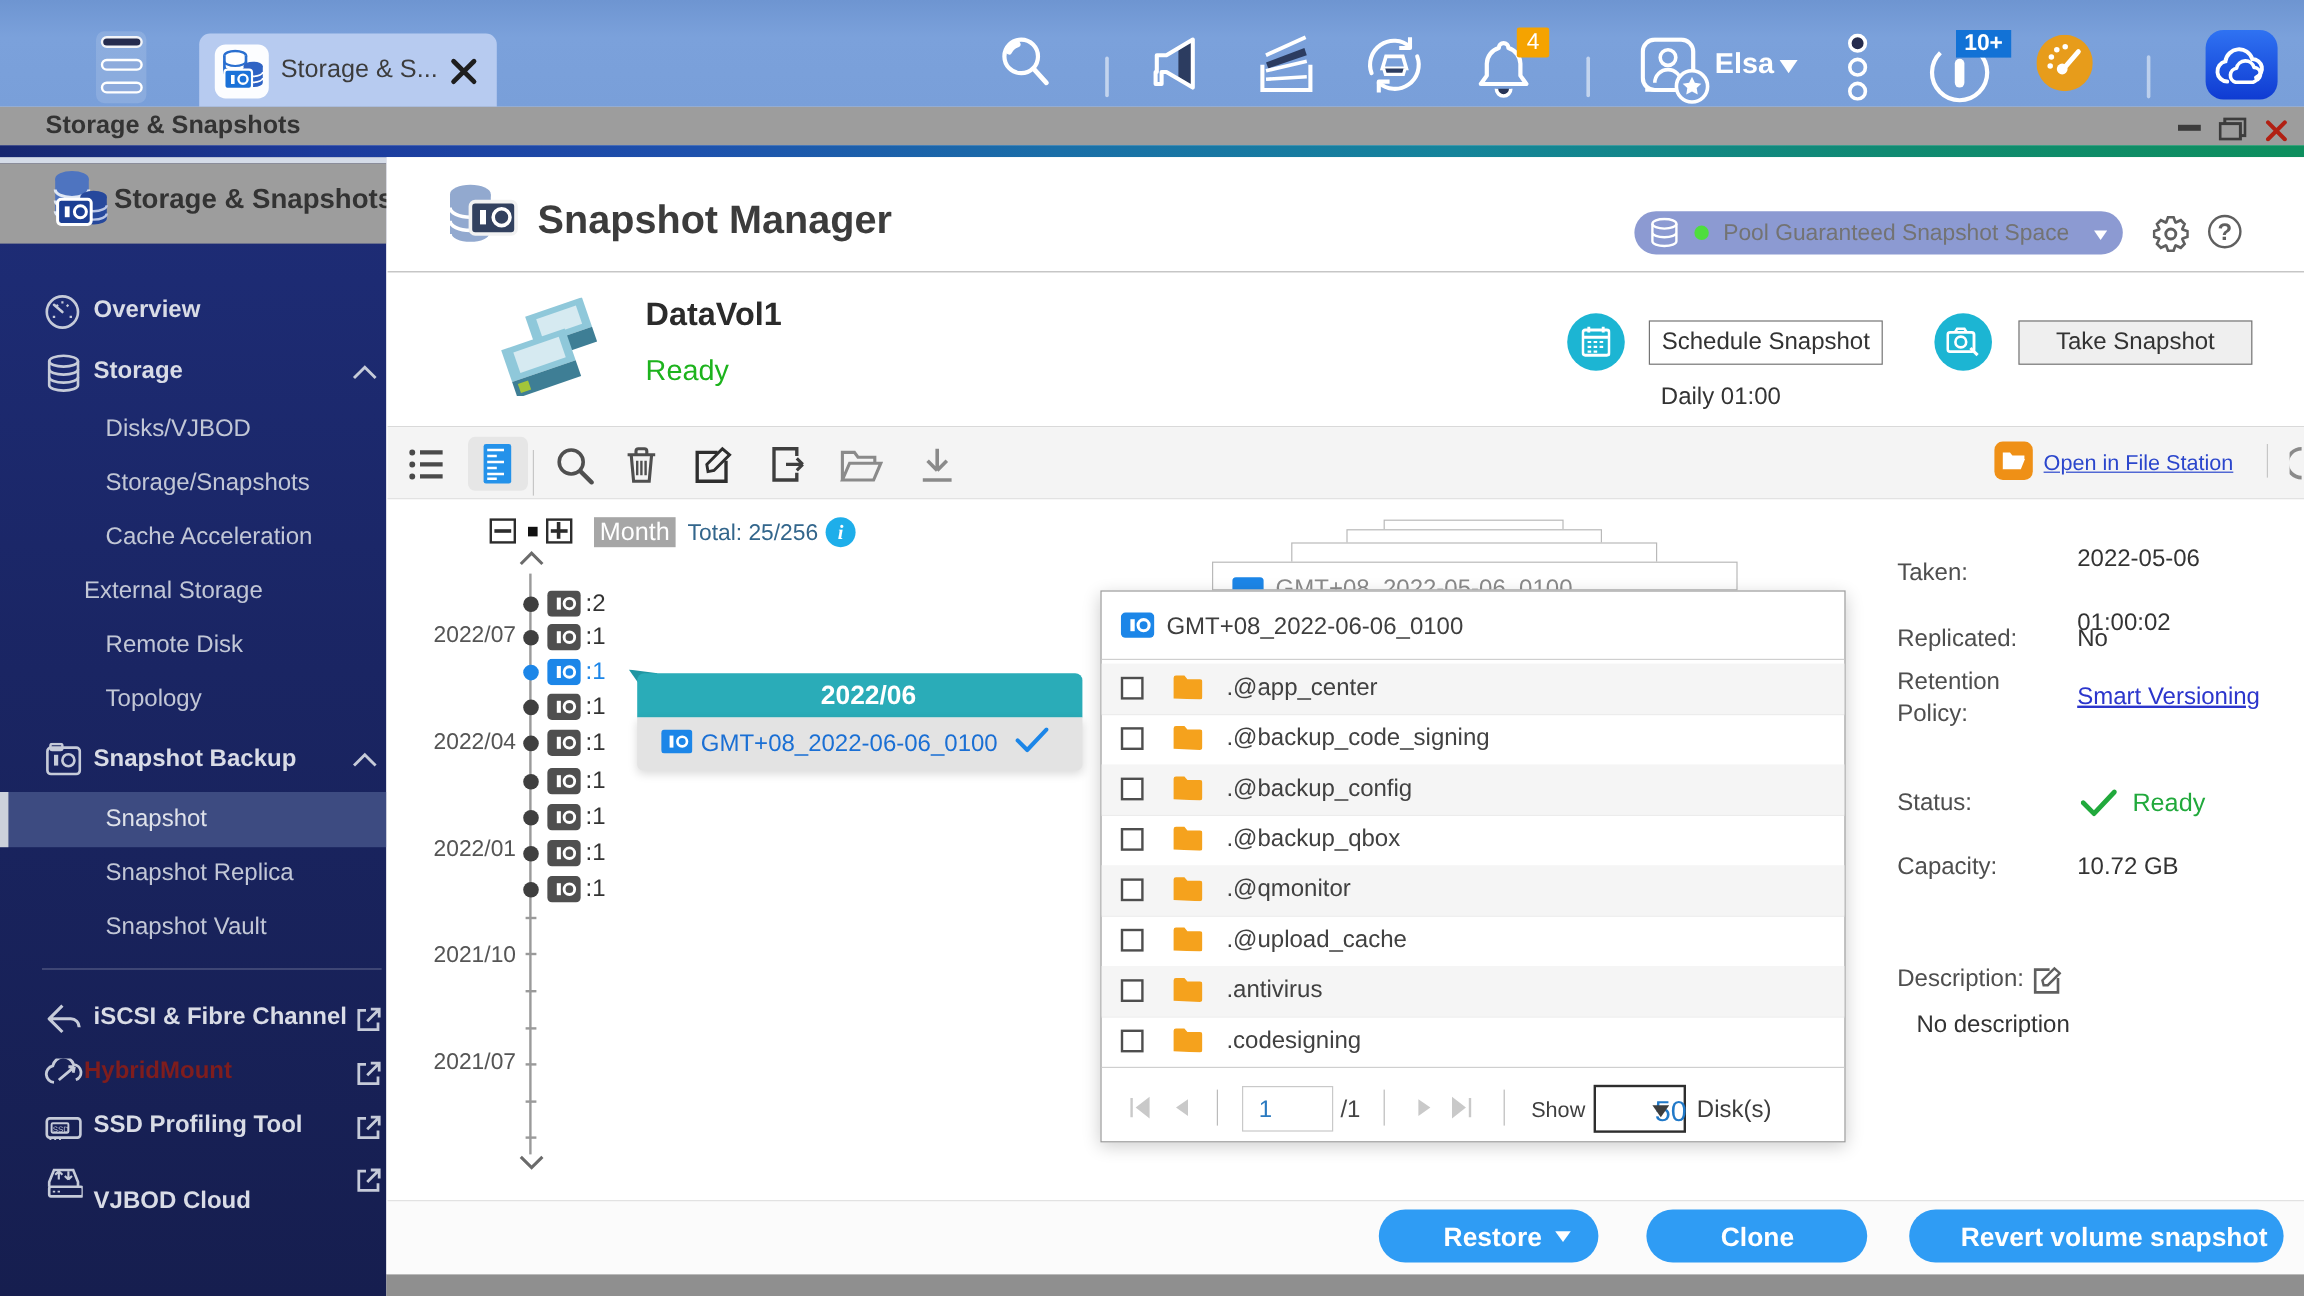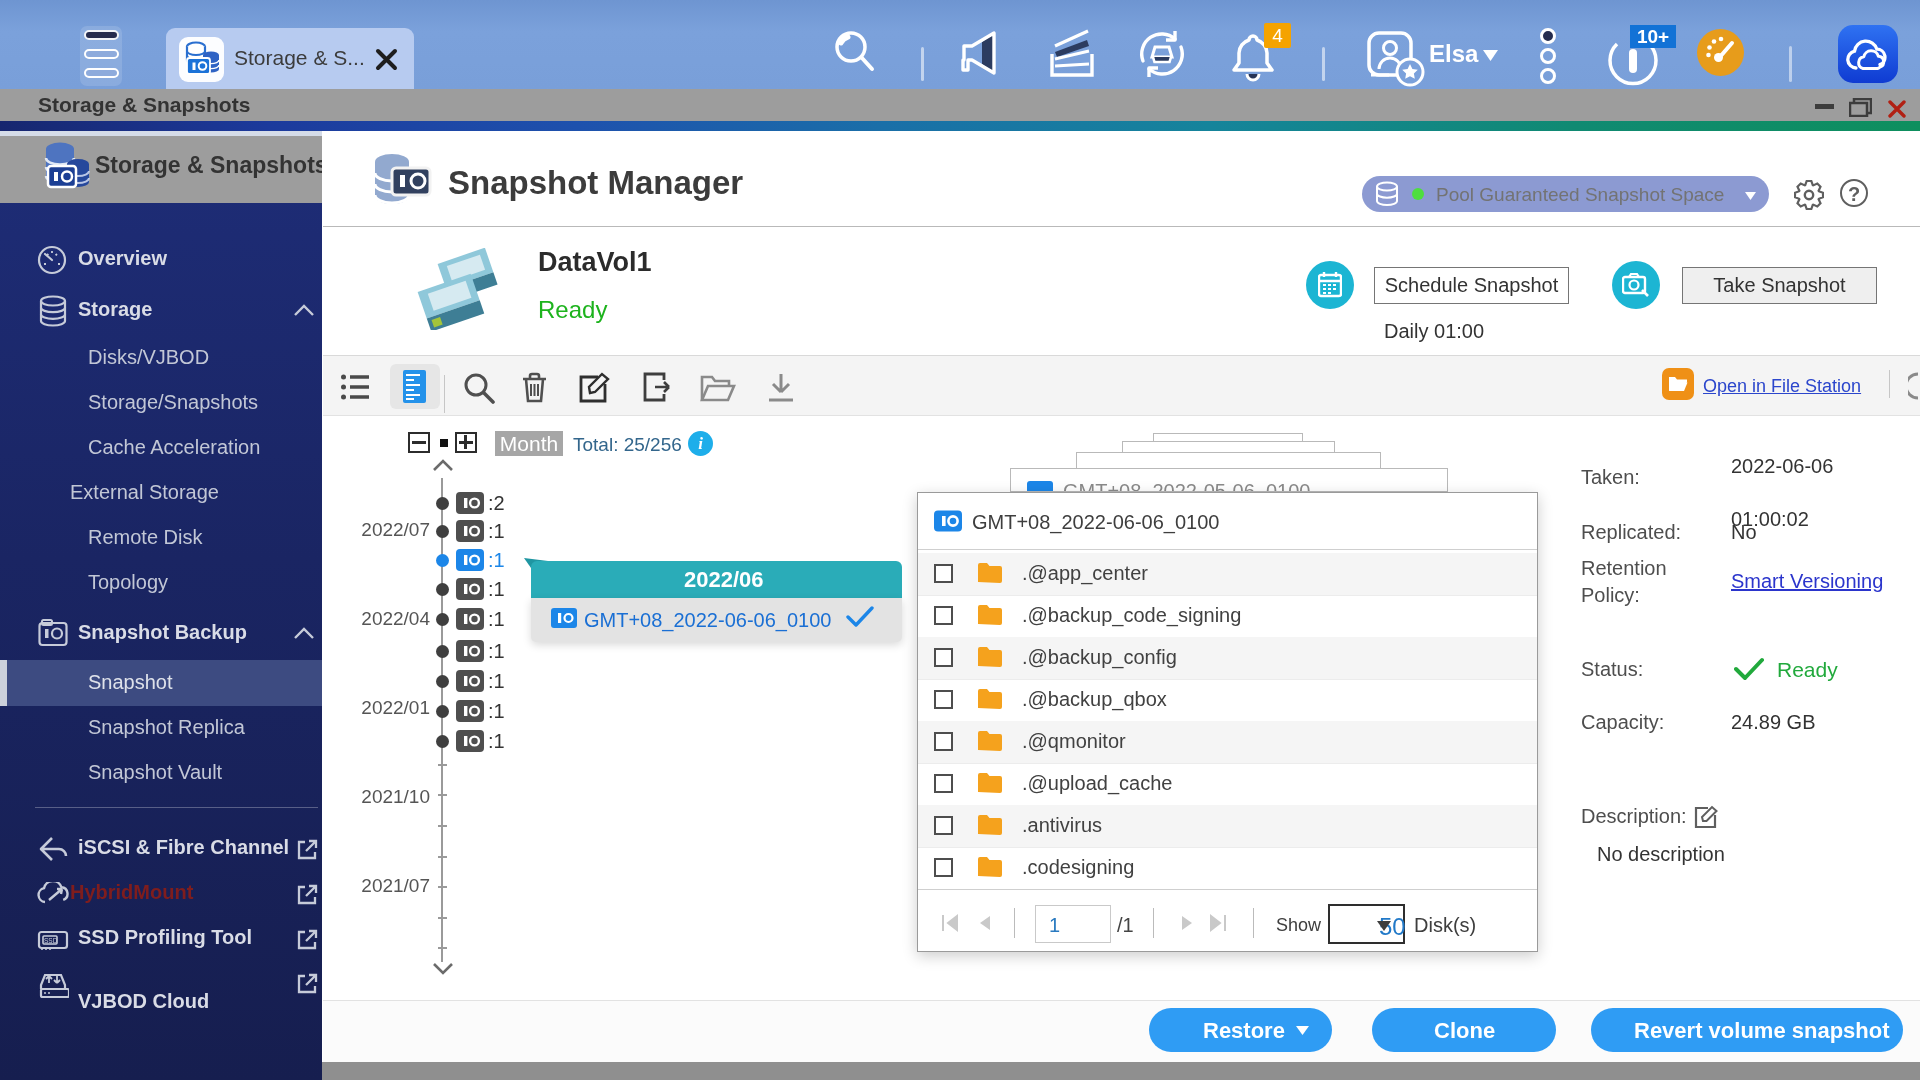--- a/index.html
+++ b/index.html
@@ -550,34 +550,34 @@
 <div class="abs" style="left:1253px;top:908px;width:1px;height:30px;background:#bbb;"></div>
 <div class="abs nw" style="left:1276px;top:915px;font-size:18px;color:#3e3e3e;">Show</div>
 <div class="abs" style="left:1328px;top:904px;width:77px;height:40px;background:#fff;border:2px solid #2e2e2e;"></div>
 <div class="abs nw" style="left:1341px;top:913px;font-size:24px;color:#2179c8;margin-left:38px;">50</div>
 <svg class="abs" style="left:1376px;top:920px;" width="16" height="12" viewBox="0 0 16 12">
     <path d="M1 1 L8 11 L15 1 Z" fill="#3e3e3e"></path>
   </svg>
 <div class="abs nw" style="left:1414px;top:914px;font-size:20px;color:#3e3e3e;">Disk(s)</div>
 
 <div class="abs nw" style="left:1581px;top:466px;font-size:20px;color:#4e4e4e;">Taken:</div>
-<div class="abs nw" style="left:1731px;top:455px;font-size:20px;color:#333;">2022-06-06</div>
+<div class="abs nw" style="left:1731px;top:455px;font-size:20px;color:#333;">2022-05-06</div>
 <div class="abs nw" style="left:1731px;top:508px;font-size:20px;color:#333;">01:00:02</div>
 <div class="abs nw" style="left:1581px;top:521px;font-size:20px;color:#4e4e4e;">Replicated:</div>
 <div class="abs nw" style="left:1731px;top:521px;font-size:20px;color:#333;">No</div>
 <div class="abs nw" style="left:1581px;top:557px;font-size:20px;color:#4e4e4e;">Retention</div>
 <div class="abs nw" style="left:1581px;top:584px;font-size:20px;color:#4e4e4e;">Policy:</div>
 <div class="abs nw" style="left:1731px;top:570px;font-size:20px;color:#2b35cc;text-decoration:underline;">Smart Versioning</div>
 <div class="abs nw" style="left:1581px;top:658px;font-size:20px;color:#4e4e4e;">Status:</div>
 <svg class="abs" style="left:1734px;top:657px;" width="30" height="24" viewBox="0 0 30 24">
     <path d="M2 12 L11 21 L28 3" fill="none" stroke="#21a93c" stroke-width="4" stroke-linecap="round" stroke-linejoin="round"></path>
   </svg>
 <div class="abs nw" style="left:1777px;top:658px;font-size:21px;color:#21a93c;">Ready</div>
 <div class="abs nw" style="left:1581px;top:711px;font-size:20px;color:#4e4e4e;">Capacity:</div>
-<div class="abs nw" style="left:1731px;top:711px;font-size:20px;color:#333;">24.89 GB</div>
+<div class="abs nw" style="left:1731px;top:711px;font-size:20px;color:#333;">10.72 GB</div>
 <div class="abs nw" style="left:1581px;top:805px;font-size:20px;color:#4e4e4e;">Description:</div>
 <svg class="abs" style="left:1694px;top:805px;" width="24" height="24" viewBox="0 0 24 24">
   <path d="M21 10 V22 H2 V3 H14" fill="none" stroke="#5f5f5f" stroke-width="2.2"></path>
   <path d="M9 16 l-1 -4 10 -10 4.5 4 -10 10 z" fill="none" stroke="#5f5f5f" stroke-width="2"></path>
 </svg>
 <div class="abs nw" style="left:1597px;top:843px;font-size:20px;color:#333;">No description</div>
 
 <div class="abs" style="left:323px;top:1000px;width:1597px;height:62px;background:#fbfbfb;border-top:1px solid #e2e2e2;"></div>
 <div class="abs" style="left:1149px;top:1008px;width:183px;height:44px;background:#2f9cf4;border-radius:22px;"></div>
 <div class="abs nw" style="left:1203px;top:1018px;font-size:22px;font-weight:bold;color:#fff;">Restore</div>

